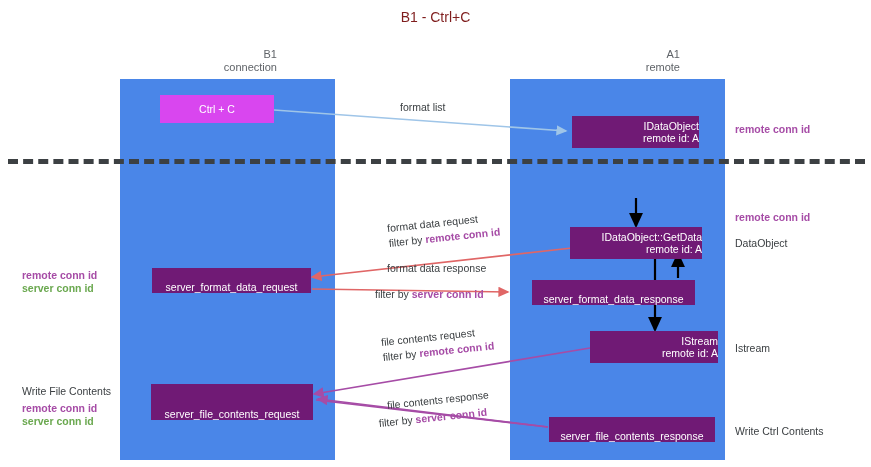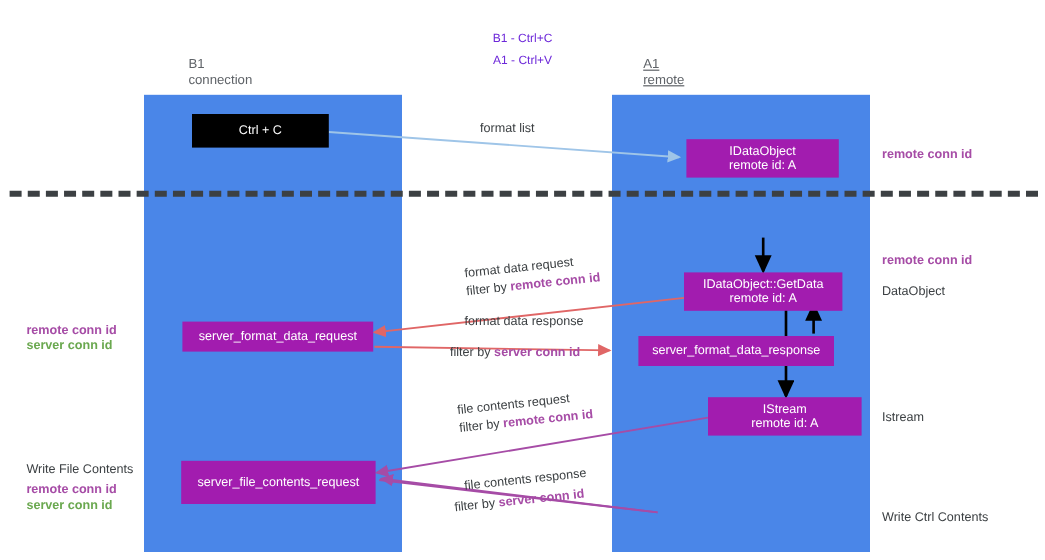--- a/index.html
+++ b/index.html
@@ -8,42 +8,42 @@
     background:#ffffff;
     font-family:"Liberation Sans","DejaVu Sans",sans-serif;
     overflow:hidden;
     position:relative;
   }
   #stage{position:absolute;left:0;top:0;width:871px;height:467px;}
   .abs{position:absolute;}
 
   
   .title{
-    width:871px;text-align:center;top:24px;left:0;
-    font-size:10px;color:#6d28d9;line-height:18px;
+    width:871px;text-align:center;top:8px;left:0;
+    font-size:14px;color:#7f1d1d;line-height:18px;
   }
 
   
   .colhdr{
-    text-align:left;font-size:11px;color:#5f6368;line-height:13px;
+    text-align:right;font-size:11px;color:#5f6368;line-height:13px;
   }
   .colhdr .big{display:block;}
   .colhdr .small{display:block;}
 
   
   .lane{background:#4a86e8;}
 
   
   .box{
     box-sizing:border-box;
     display:flex;align-items:center;justify-content:center;
     text-align:center;color:#ffffff;font-size:10.5px;line-height:12.5px;
   }
-  .box-green{background:#000000;}
-  .box-orange{background:#a21caf;}
+  .box-green{background:#d946ef;}
+  .box-orange{background:#701a75;align-items:flex-end;}
   .box span{display:block;}
 
   
   .lbl{font-size:10.5px;color:#3c4043;line-height:13px;white-space:nowrap;}
   .lbl-purple{color:#a64ca6;font-weight:bold;}
   .lbl-green{color:#6aa84f;font-weight:bold;}
   .lbl-dark{color:#3c4043;}
   .lbl-stack div{line-height:13px;}
 
   
@@ -56,28 +56,27 @@
 
   svg.ovl{position:absolute;left:0;top:0;width:871px;height:467px;pointer-events:none;}
 </style>
 </head>
 <body>
 
 <div id="stage">
 
   <div class="abs title">
     <div>B1 - Ctrl+C</div>
-    <div>A1 - Ctrl+V</div>
   </div>
 
   <div class="abs colhdr" style="left:157px;top:48px;width:120px;">
     <span class="big">B1</span>
     <span class="small">connection</span>
   </div>
-  <div class="abs colhdr" style="left:536px;top:48px;width:120px;text-decoration:underline;">
+  <div class="abs colhdr" style="left:560px;top:48px;width:120px;">
     <span class="big">A1</span>
     <span class="small">remote</span>
   </div>
 
   <div class="abs lane" style="left:120px;top:79px;width:215px;height:381px;"></div>
   <div class="abs lane" style="left:510px;top:79px;width:215px;height:381px;"></div>
 
   <div class="abs dashed" style="left:8px;top:159px;width:857px;"></div>
 
   <svg class="ovl">
@@ -139,20 +138,23 @@
 
   <div class="abs box box-orange" style="left:590px;top:331px;width:128px;height:32px;flex-direction:column;">
     <span>IStream</span>
     <span>remote id: A</span>
   </div>
 
   <div class="abs box box-orange" style="left:151px;top:384px;width:162px;height:36px;">
     <span>server_file_contents_request</span>
   </div>
 
+  <div class="abs box box-orange" style="left:549px;top:417px;width:166px;height:25px;">
+    <span>server_file_contents_response</span>
+  </div>
 
   <div class="abs lbl" style="left:400px;top:101px;">format list</div>
 
   <div class="abs slant" style="left:388px;top:222px;transform:rotate(-6deg);">
     <div class="lbl">format data request</div>
     <div class="lbl" style="margin-top:2px;">
       <span>filter by </span><span class="lbl-purple">remote conn id</span>
     </div>
   </div>
 

